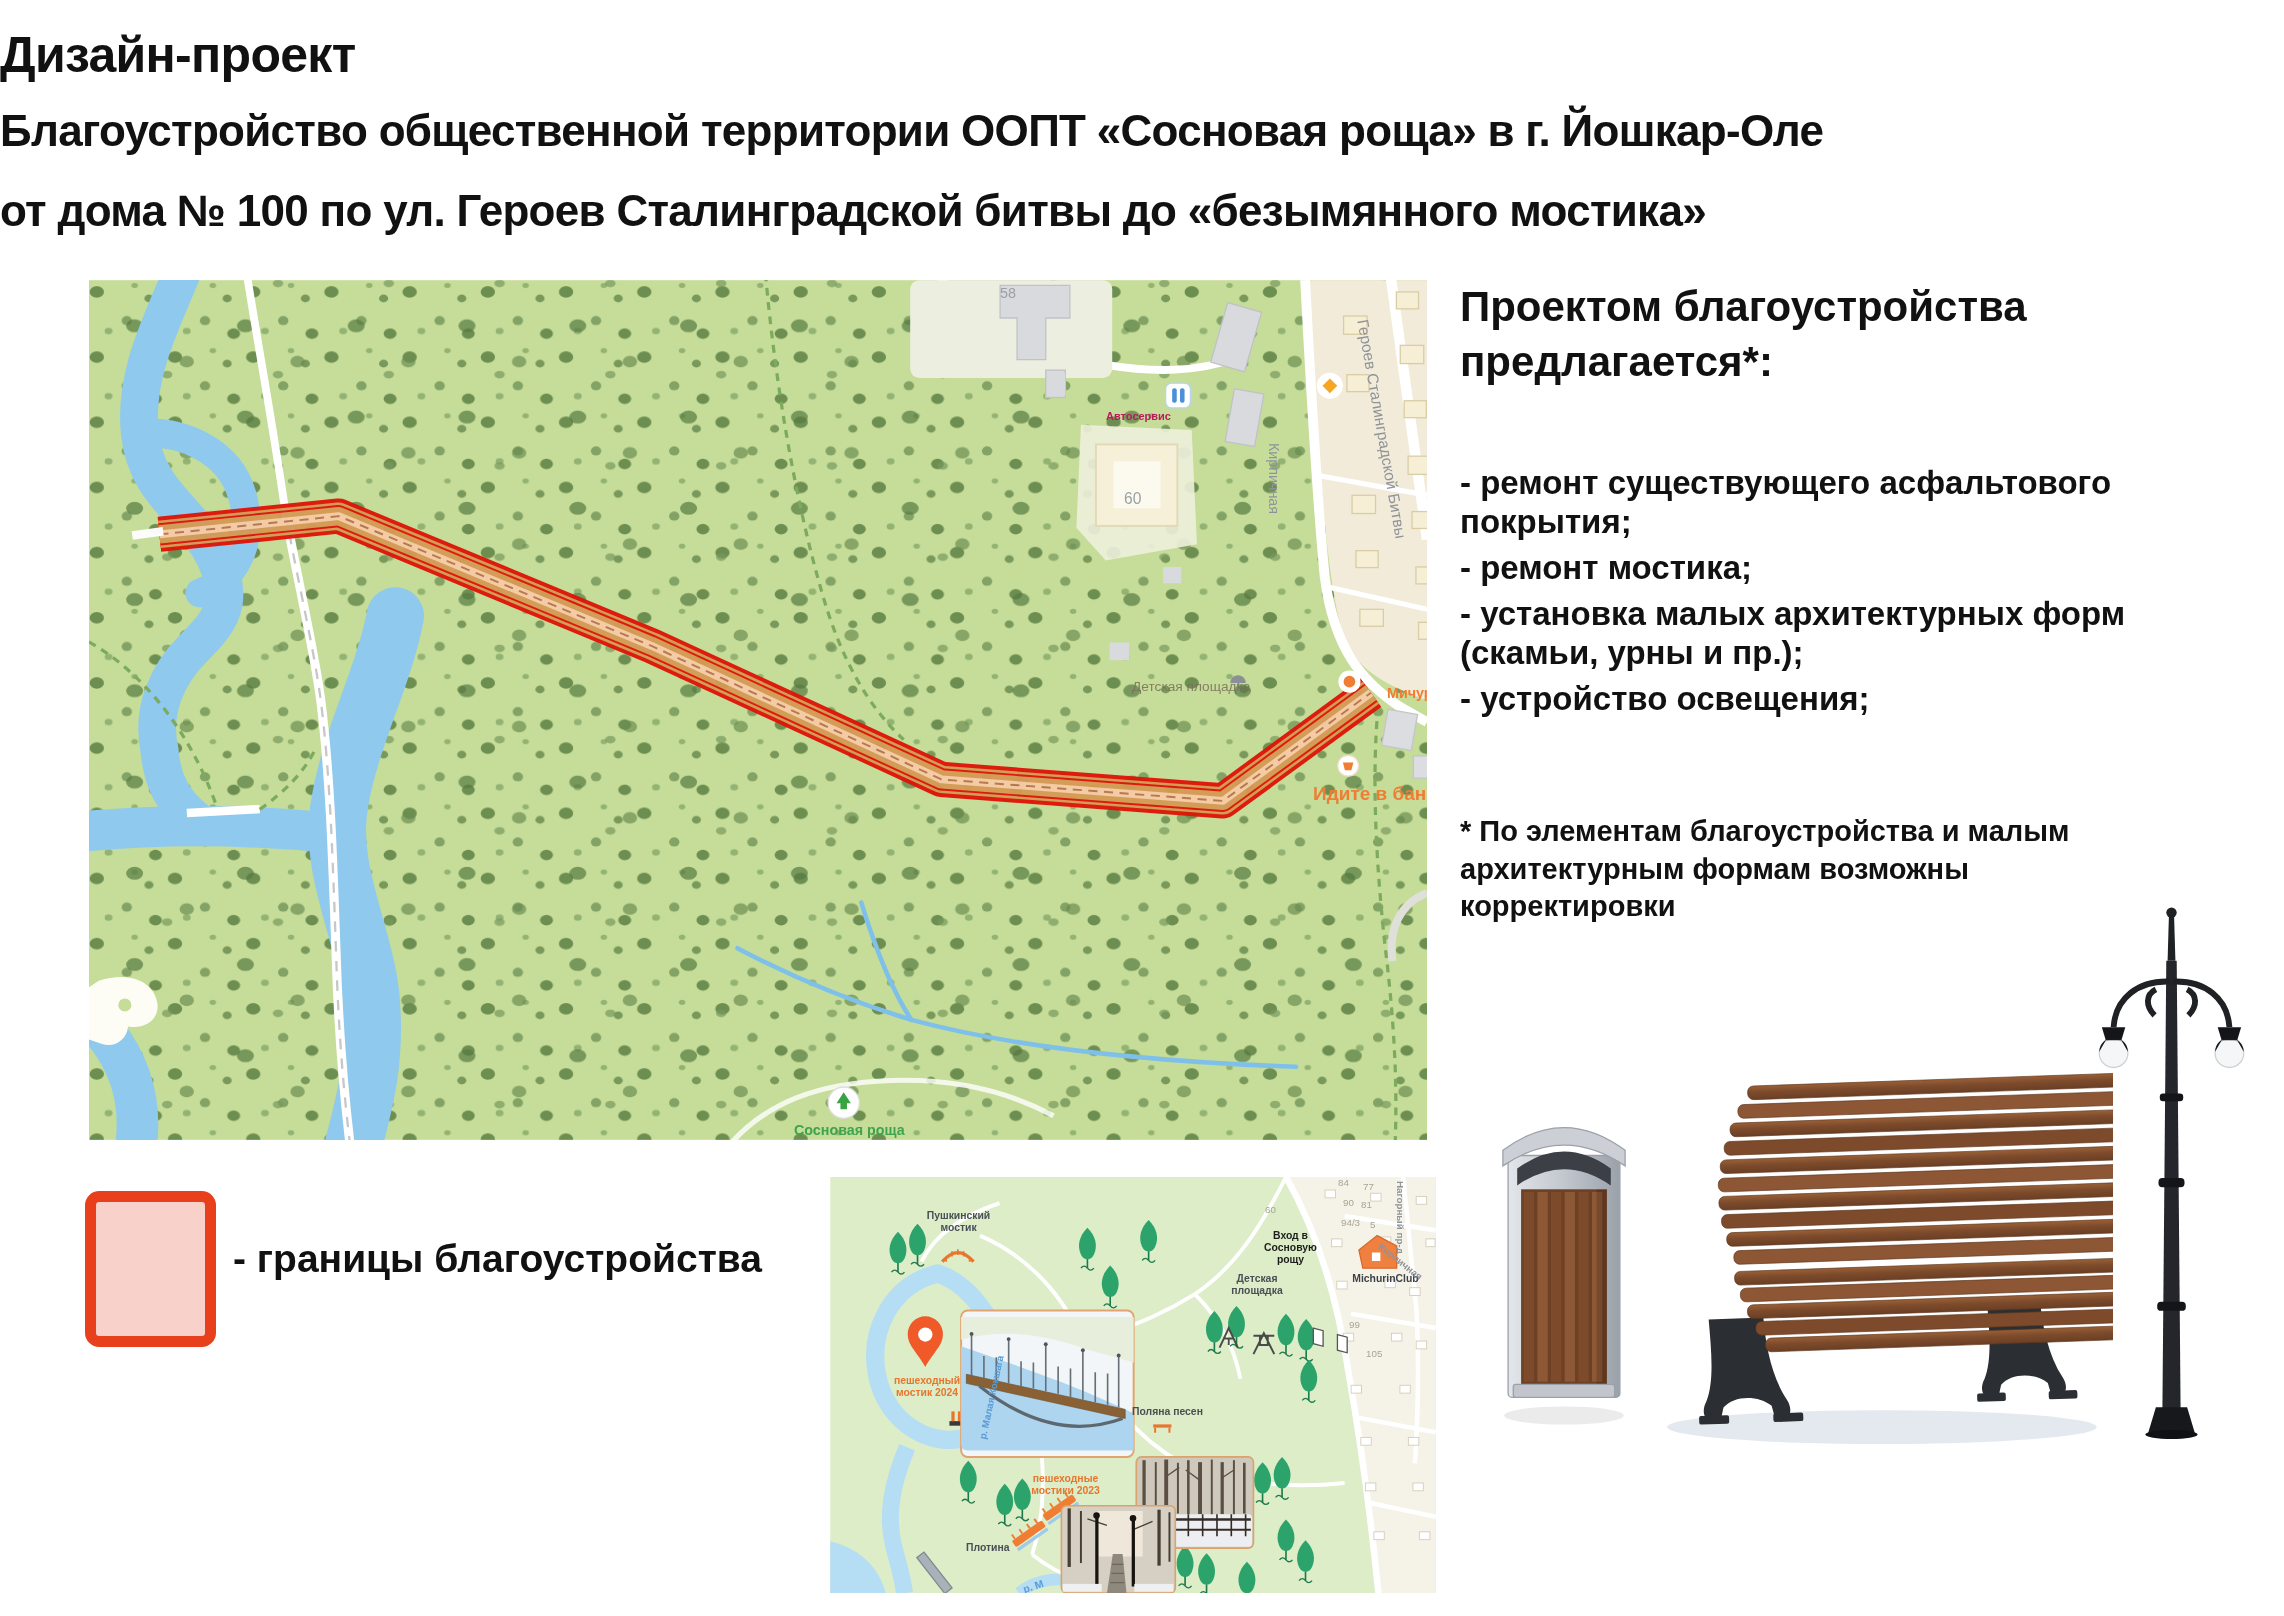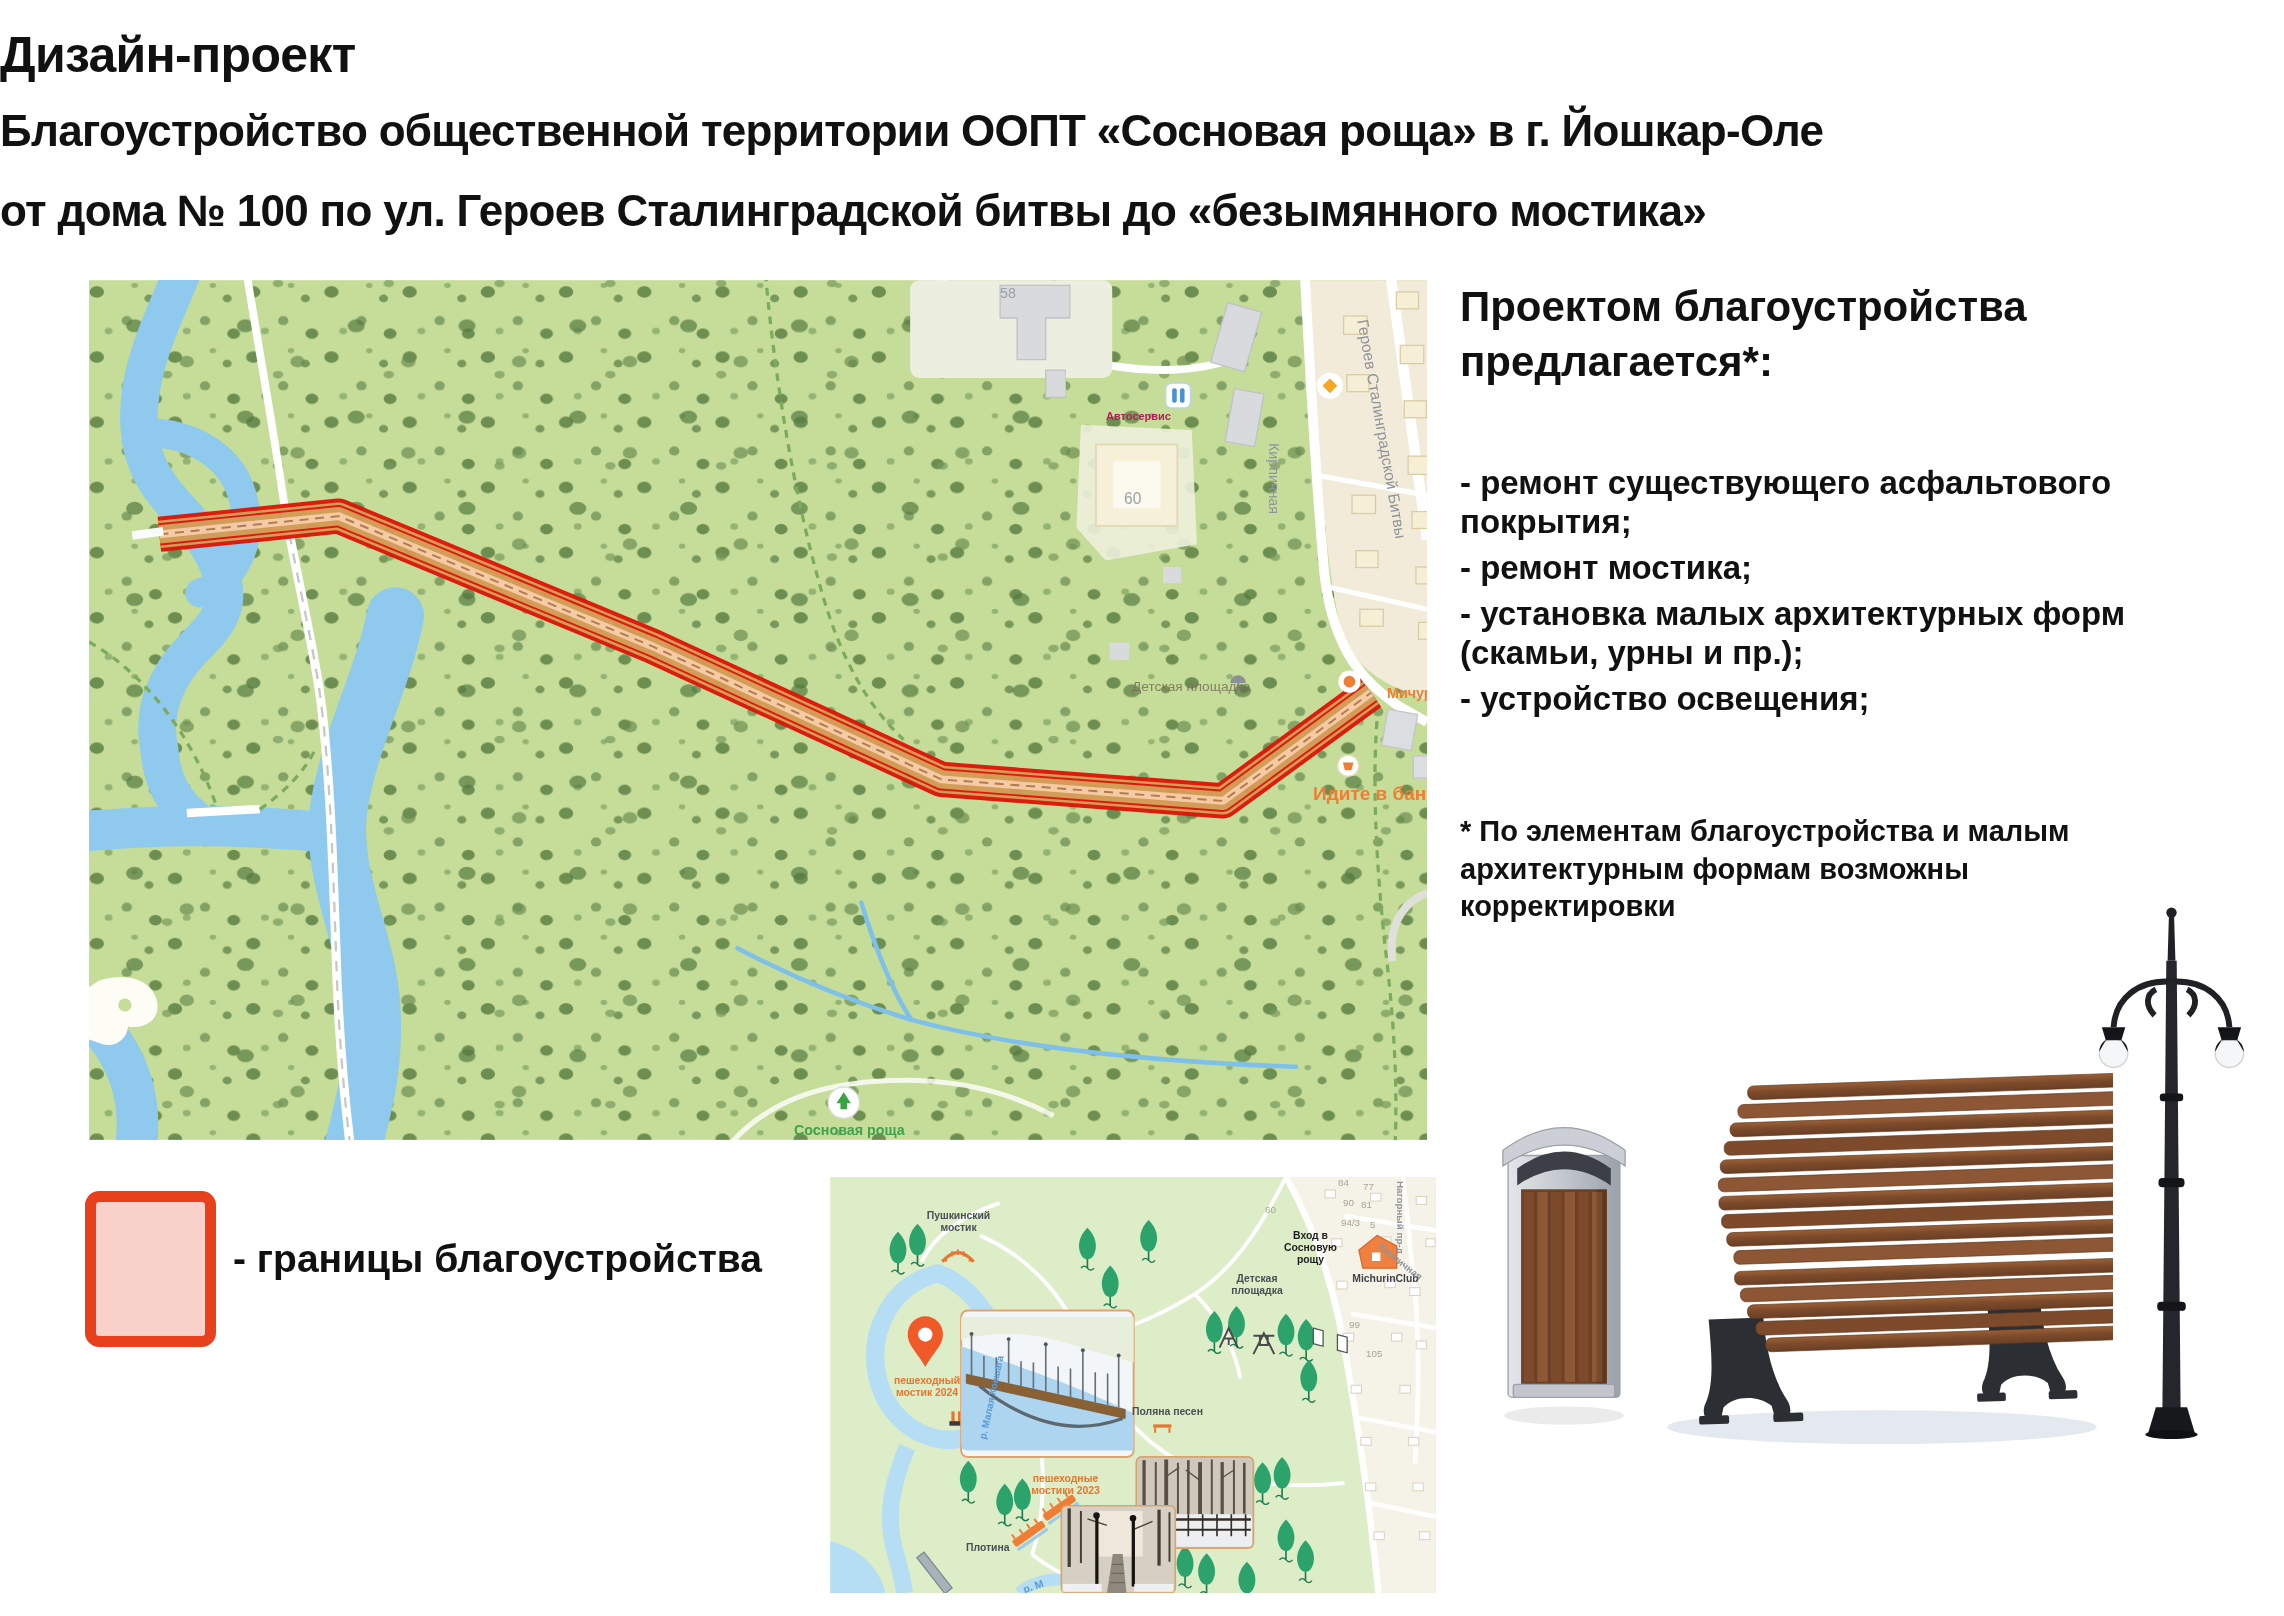--- a/index.html
+++ b/index.html
@@ -392,21 +392,21 @@
     <path d="M 78,90 h 17 M 77,104 h 19 M 75,118 h 22" stroke="#6d675c" stroke-width="2"></path>
     <rect x="2" y="120" width="60" height="12" fill="#eef0f2"></rect>
         <rect x="112" y="120" width="60" height="12" fill="#eef0f2"></rect>
   </g>
 </svg>
 
   <span class="mlab" style="left:83px;top:33px;width:91px">Пушкинский мостик</span>
   <span class="mlab" style="left:63px;top:198px;width:68px;color:#e8762e;font-weight:700">пешеходный мостик 2024</span>
   <span class="mlab" style="left:302px;top:229px;text-align:center;white-space:nowrap">Поляна песен</span>
   <span class="mlab" style="left:391px;top:96px;width:72px">Детская площадка</span>
-  <span class="mlab" style="left:444px;top:53px;width:73px;color:#1d1d1d;font-weight:700">Вход в Сосновую рощу</span>
+  <span class="mlab" style="left:424px;top:53px;width:73px;color:#1d1d1d;font-weight:700">Вход в Сосновую рощу</span>
   <span class="mlab" style="left:500px;top:96px;width:111px;color:#3e4347">MichurinClub</span>
   <span class="mlab" style="left:195px;top:296px;width:81px;color:#e8762e;font-weight:700">пешеходные мостики 2023</span>
   <span class="mlab" style="left:136px;top:365px;white-space:nowrap">Плотина</span>
   <span class="mlab" style="left:147px;top:261px;color:#5b9bd5;white-space:nowrap;transform:rotate(-78deg);transform-origin:0 0;font-size:9.8px">р. Малая Кокшага</span>
   <span class="mlab" style="left:193px;top:404px;color:#5b9bd5;white-space:nowrap;transform:rotate(-18deg)">р. М</span>
   <span class="mlab" style="left:576px;top:3.9px;color:#8f949a;white-space:nowrap;transform:rotate(90deg);transform-origin:0 0;font-size:9.8px">Нагорный пр-д</span>
   <span class="mlab" style="left:553px;top:64px;color:#8f949a;white-space:nowrap;transform:rotate(38deg);transform-origin:0 0;font-size:9.8px">Кирпичная</span>
 
   <span class="mnum" style="left:435px;top:27px">60</span>
   <span class="mnum" style="left:508px;top:0px">84</span>

